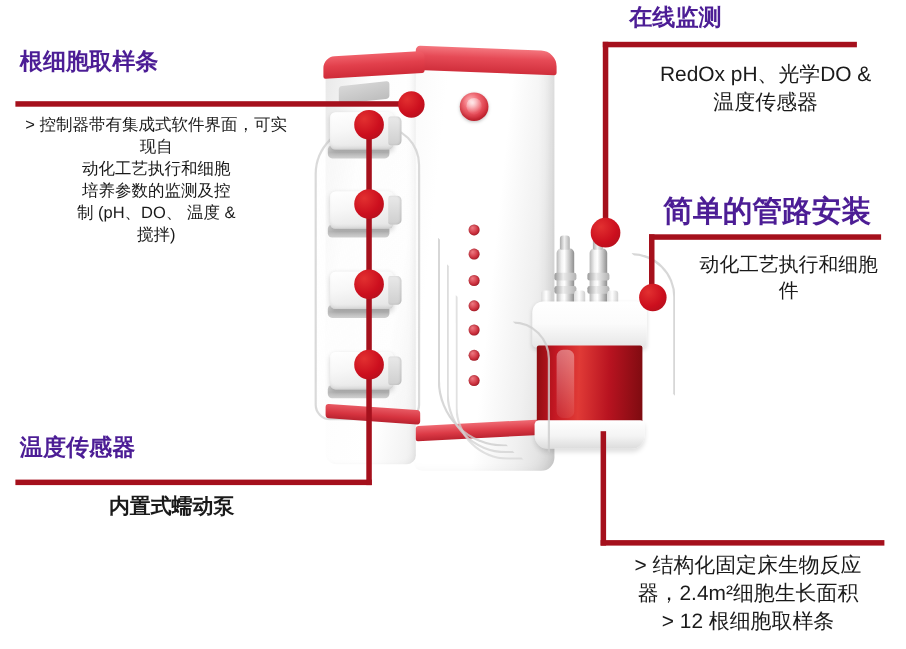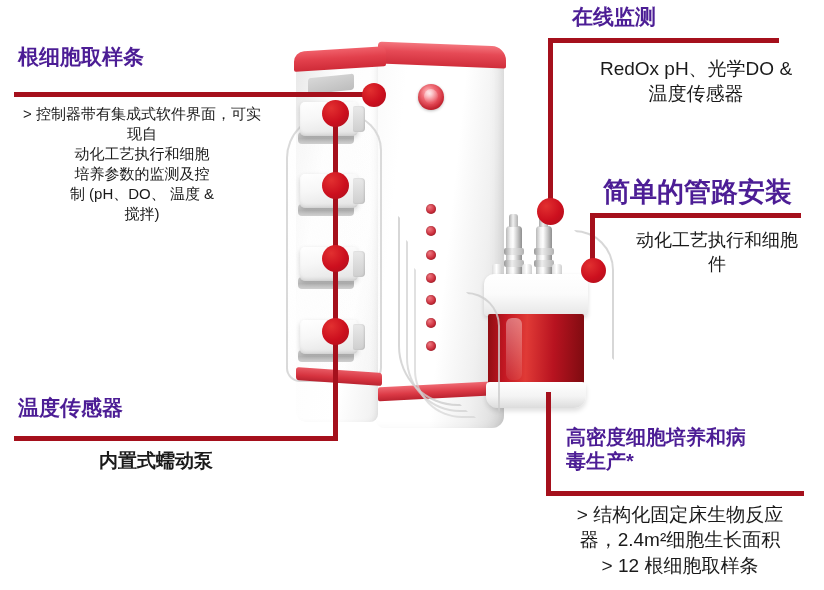--- a/index.html
+++ b/index.html
@@ -271,19 +271,17 @@
   <div class="callout-body" style="left:26px; top:448px; width:260px; font-size:19px;font-weight:bold;">内置式蠕动泵</div>
 
   <div class="callout-title" style="left:572px; top:4px; font-size:21px;">在线监测</div>
   <div class="callout-body" style="left:568px; top:56px; width:256px; font-size:19px;">RedOx pH、光学DO &amp;
 温度传感器</div>
 
   <div class="callout-title" style="left:603px; top:176px; font-size:27px;">简单的管路安装</div>
   <div class="callout-body" style="left:610px; top:228px; width:214px; font-size:18px;">动化工艺执行和细胞
 件</div>
 
-  <div class="callout-title" style="left:566px; top:425px; width:250px; font-size:20px;">高密度细胞培养和病
-毒生产*</div>
   <div class="callout-body" style="left:534px; top:502px; width:292px; font-size:19px;">&gt; 结构化固定床生物反应
 器，2.4m²细胞生长面积
 &gt; 12 根细胞取样条</div>
 
 </div>
 
 </body></html>

